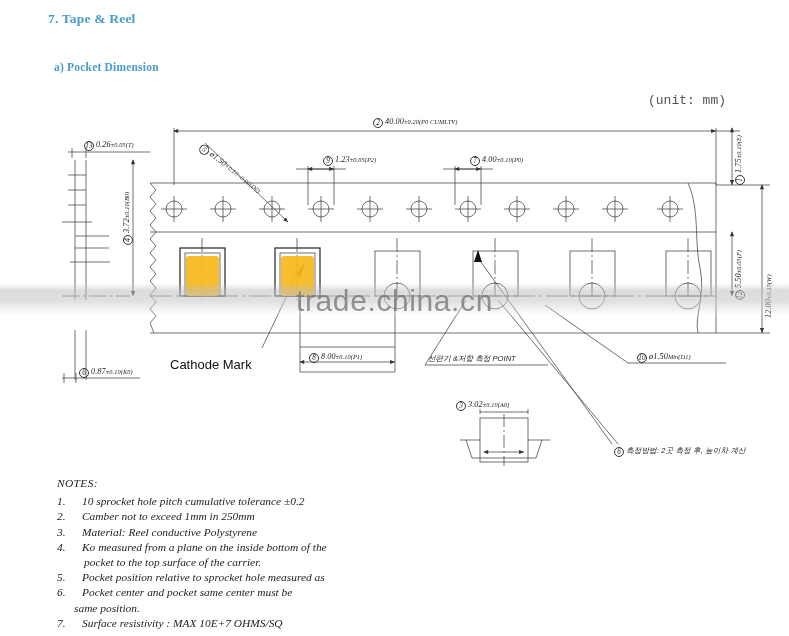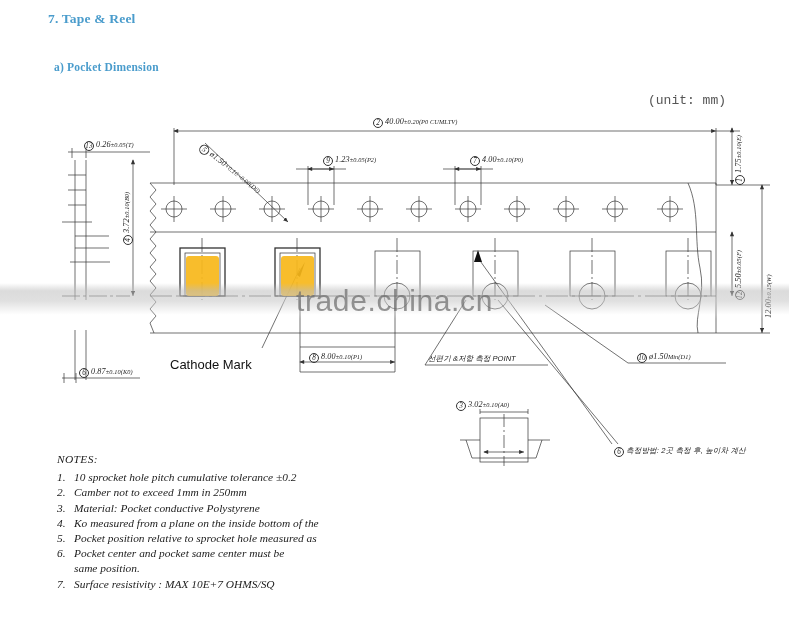--- a/index.html
+++ b/index.html
@@ -54,21 +54,21 @@
     left: 0;
     top: 0;
     width: 789px;
     height: 636px;
   }
 
   
   #notes {
     position: absolute;
     left: 57px;
-    top: 452px;
+    top: 476px;
     font-family: "Liberation Serif", serif;
     font-style: italic;
     font-size: 11.4px;
     color: #222;
     line-height: 15.2px;
     width: 420px;
   }
   #notes .notes-title {
     letter-spacing: .4px;
     margin-bottom: 3px;
@@ -76,20 +76,21 @@
   #notes .note-row {
     display: flex;
     align-items: flex-start;
   }
   #notes .note-num {
     width: 17px;
     flex: 0 0 17px;
   }
   #notes .note-text {
     flex: 1 1 auto;
+    margin-left: 8px;
   }
   #notes .note-cont {
     padding-left: 27px;
   }
 
   
   .dim {
     position: absolute;
     font-family: "Liberation Serif", serif;
     font-style: italic;
@@ -427,26 +428,27 @@
     <div class="note-row">
       <span class="note-num">1.</span>
       <span class="note-text">10 sprocket hole pitch cumulative tolerance ±0.2</span>
     </div>
     <div class="note-row">
       <span class="note-num">2.</span>
       <span class="note-text">Camber not to exceed 1mm in 250mm</span>
     </div>
     <div class="note-row">
       <span class="note-num">3.</span>
-      <span class="note-text">Material: Pocket conductive Polystyrene</span>
+      <span class="note-text">Material: Reel conductive Polystyrene</span>
     </div>
     <div class="note-row">
       <span class="note-num">4.</span>
       <span class="note-text">Ko measured from a plane on the inside bottom of the</span>
     </div>
+    <div class="note-cont">pocket to the top surface of the carrier.</div>
     <div class="note-row">
       <span class="note-num">5.</span>
       <span class="note-text">Pocket position relative to sprocket hole measured as</span>
     </div>
     <div class="note-row">
       <span class="note-num">6.</span>
       <span class="note-text">Pocket center and pocket same center must be</span>
     </div>
     <div class="note-cont" style="padding-left:17px;font-family:Liberation Serif, serif;">same position.</div>
     <div class="note-row">

